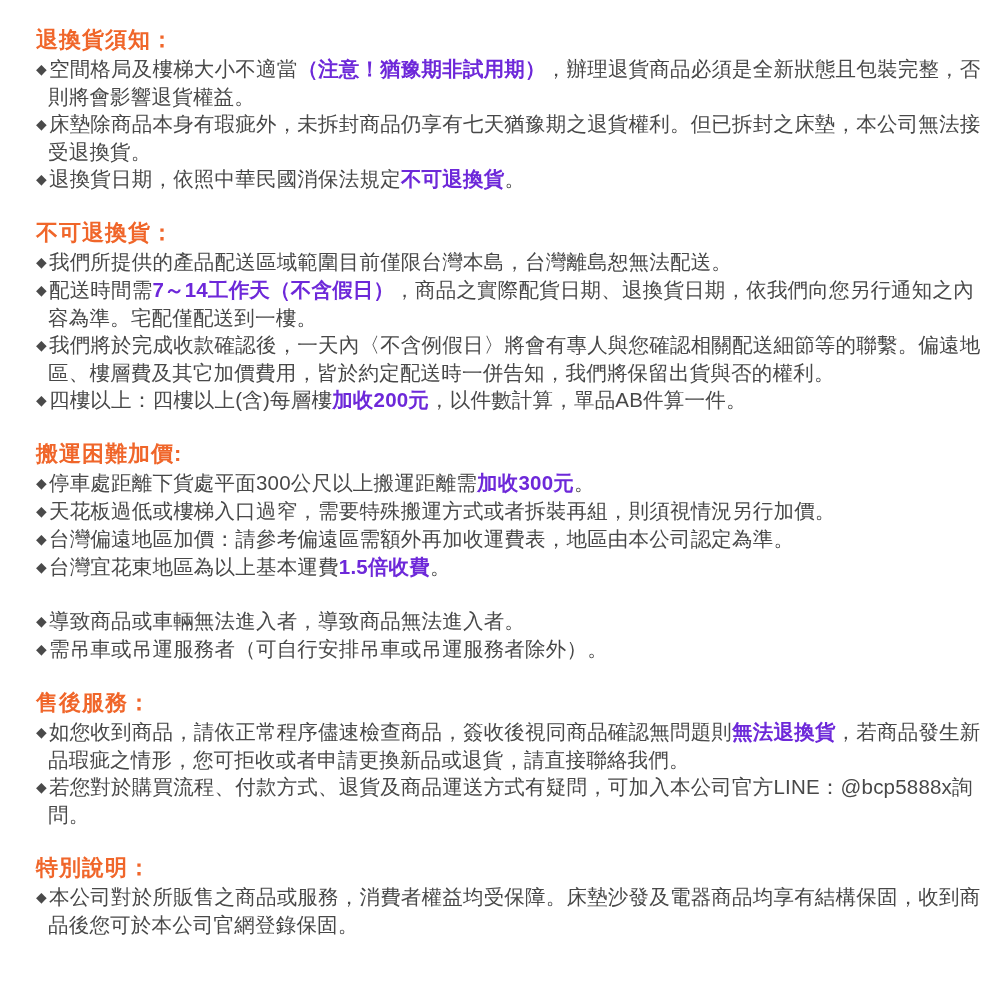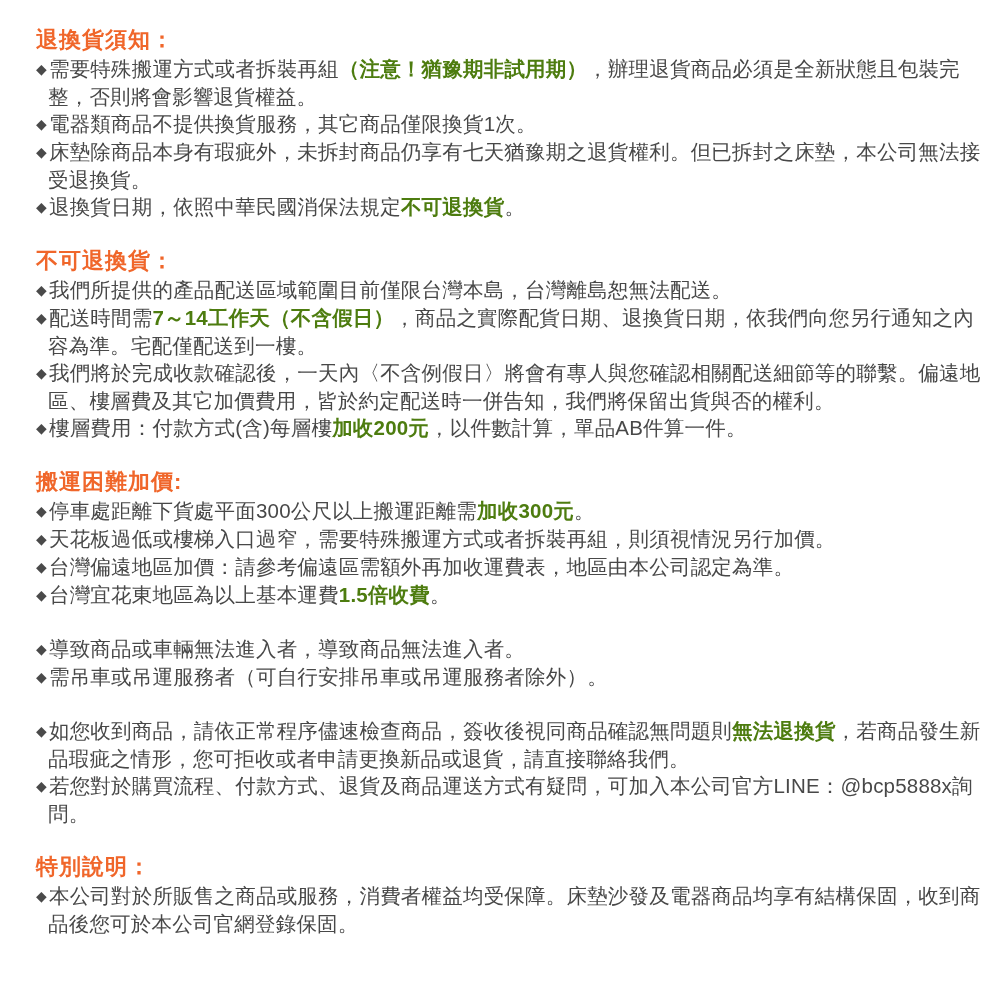--- a/index.html
+++ b/index.html
@@ -39,62 +39,62 @@
     text-indent: -12px;
     letter-spacing: 0.2px;
   }
   .bullet {
     font-size: 14px;
     color: #4a4a4a;
     padding-right: 2px;
     vertical-align: 2px;
   }
   .em {
-    color: #4d7c0f;
+    color: #6d28d9;
     font-weight: 700;
   }
 </style>
 </head>
 <body>
 
 <main id="doc">
     <section>
       <h2>退換貨須知：</h2>
       <ul>
-        <li><span class="bullet">◆</span><span>需要特殊搬運方式或者拆裝再組</span><span class="em">（注意！猶豫期非試用期）</span><span>，辦理退貨商品必須是全新狀態且包裝完整，否則將會影響退貨權益。</span></li>
-        <li><span class="bullet">◆</span><span>電器類商品不提供換貨服務，其它商品僅限換貨1次。</span></li>
+        <li><span class="bullet">◆</span><span>空間格局及樓梯大小不適當</span><span class="em">（注意！猶豫期非試用期）</span><span>，辦理退貨商品必須是全新狀態且包裝完整，否則將會影響退貨權益。</span></li>
         <li><span class="bullet">◆</span><span>床墊除商品本身有瑕疵外，未拆封商品仍享有七天猶豫期之退貨權利。但已拆封之床墊，本公司無法接受退換貨。</span></li>
         <li><span class="bullet">◆</span><span>退換貨日期，依照中華民國消保法規定</span><span class="em">不可退換貨</span><span>。</span></li>
       </ul>
     </section>
     <section>
       <h2>不可退換貨：</h2>
       <ul>
         <li><span class="bullet">◆</span><span>我們所提供的產品配送區域範圍目前僅限台灣本島，台灣離島恕無法配送。</span></li>
         <li><span class="bullet">◆</span><span>配送時間需</span><span class="em">7～14工作天（不含假日）</span><span>，商品之實際配貨日期、退換貨日期，依我們向您另行通知之內容為準。宅配僅配送到一樓。</span></li>
         <li><span class="bullet">◆</span><span>我們將於完成收款確認後，一天內〈不含例假日〉將會有專人與您確認相關配送細節等的聯繫。偏遠地區、樓層費及其它加價費用，皆於約定配送時一併告知，我們將保留出貨與否的權利。</span></li>
-        <li><span class="bullet">◆</span><span>樓層費用：付款方式(含)每層樓</span><span class="em">加收200元</span><span>，以件數計算，單品AB件算一件。</span></li>
+        <li><span class="bullet">◆</span><span>四樓以上：四樓以上(含)每層樓</span><span class="em">加收200元</span><span>，以件數計算，單品AB件算一件。</span></li>
       </ul>
     </section>
     <section>
       <h2 class="underlined">搬運困難加價:</h2>
       <ul>
         <li><span class="bullet">◆</span><span>停車處距離下貨處平面300公尺以上搬運距離需</span><span class="em">加收300元</span><span>。</span></li>
         <li><span class="bullet">◆</span><span>天花板過低或樓梯入口過窄，需要特殊搬運方式或者拆裝再組，則須視情況另行加價。</span></li>
         <li><span class="bullet">◆</span><span>台灣偏遠地區加價：請參考偏遠區需額外再加收運費表，地區由本公司認定為準。</span></li>
         <li><span class="bullet">◆</span><span>台灣宜花東地區為以上基本運費</span><span class="em">1.5倍收費</span><span>。</span></li>
       </ul>
     </section>
     <section>
       <ul>
         <li><span class="bullet">◆</span><span>導致商品或車輛無法進入者，導致商品無法進入者。</span></li>
         <li><span class="bullet">◆</span><span>需吊車或吊運服務者（可自行安排吊車或吊運服務者除外）。</span></li>
       </ul>
     </section>
     <section>
+      <h2>售後服務：</h2>
       <ul>
         <li><span class="bullet">◆</span><span>如您收到商品，請依正常程序儘速檢查商品，簽收後視同商品確認無問題則</span><span class="em">無法退換貨</span><span>，若商品發生新品瑕疵之情形，您可拒收或者申請更換新品或退貨，請直接聯絡我們。</span></li>
         <li><span class="bullet">◆</span><span>若您對於購買流程、付款方式、退貨及商品運送方式有疑問，可加入本公司官方LINE：@bcp5888x詢問。</span></li>
       </ul>
     </section>
     <section>
       <h2>特別說明：</h2>
       <ul>
         <li><span class="bullet">◆</span><span>本公司對於所販售之商品或服務，消費者權益均受保障。床墊沙發及電器商品均享有結構保固，收到商品後您可於本公司官網登錄保固。</span></li>
       </ul>

